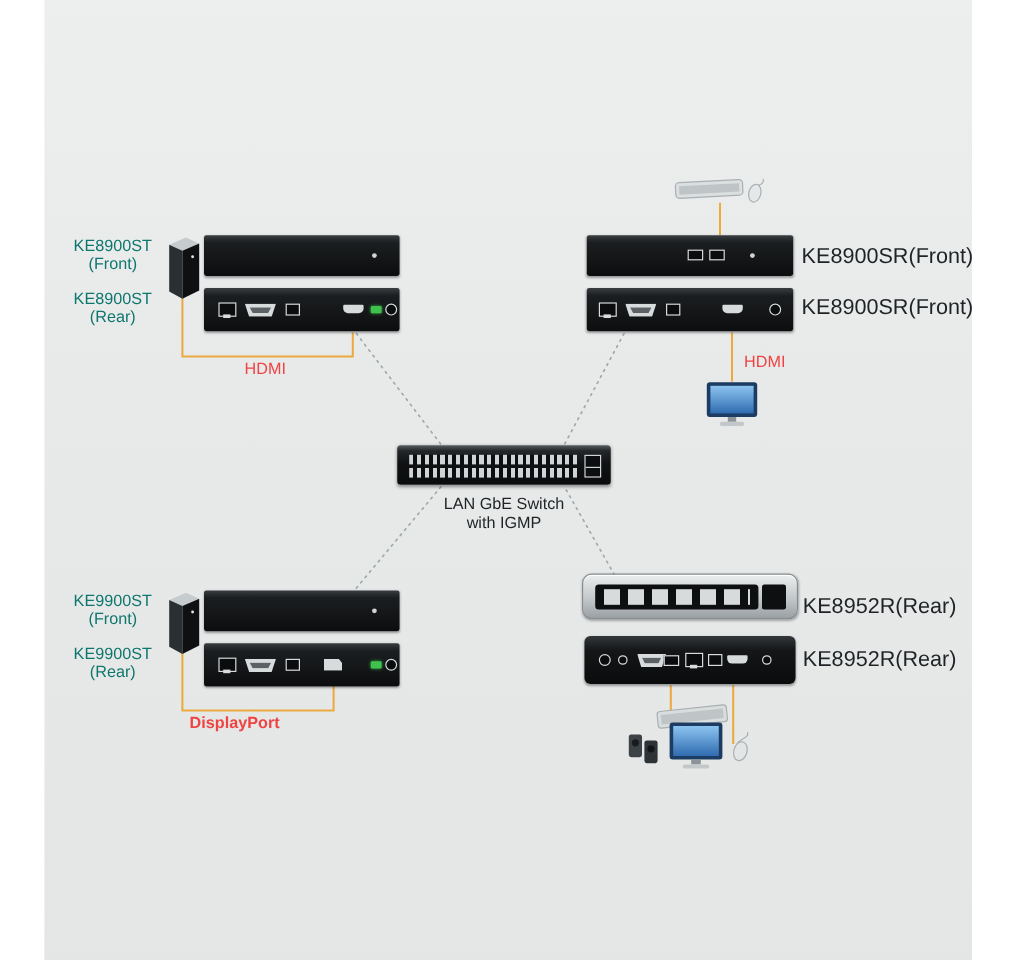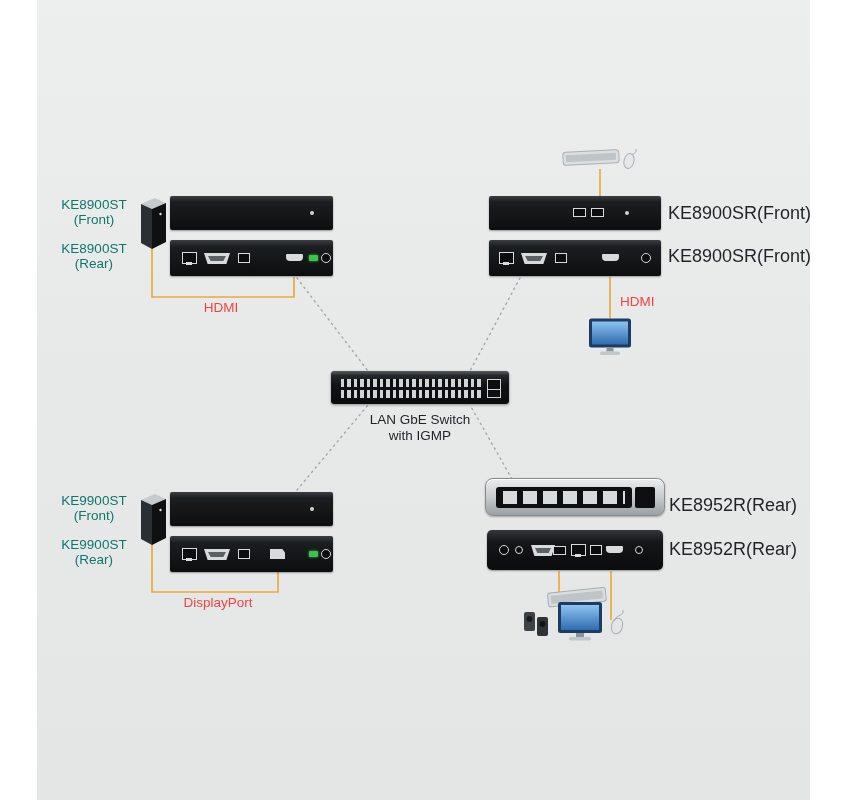--- a/index.html
+++ b/index.html
@@ -190,21 +190,21 @@
 
   <div class="panel" style="left:170px; top:536px; width:163px; height:36px;">
     <div class="port rj45" style="left:12px; top:12px;"></div>
     <div class="port vga" style="left:34px; top:13px;"></div>
     <div class="port sq" style="left:68px; top:13px;"></div>
     <div class="port dp" style="left:100px; top:13px;"></div>
     <div class="port led" style="left:139px; top:15px;"></div>
     <div class="port pwr" style="left:151px; top:13px;"></div>
   </div>
 
-  <div class="cable-label" style="left:158px; top:595px; width:120px; text-align:center;">DisplayPort</div>
+  <div class="cable-label" style="left:158px; top:595px; width:120px; font-weight:bold;">DisplayPort</div>
 
   <div class="r-front">
     <div class="rf-band"></div>
     <div class="rf-screen"></div>
   </div>
 
   <div class="r-rear">
     <div class="port pwr" style="left:12px; top:15px;"></div>
     <div class="port circ" style="left:28px; top:16px;"></div>
     <div class="port vga" style="left:44px; top:15px; width:24px;"></div>

